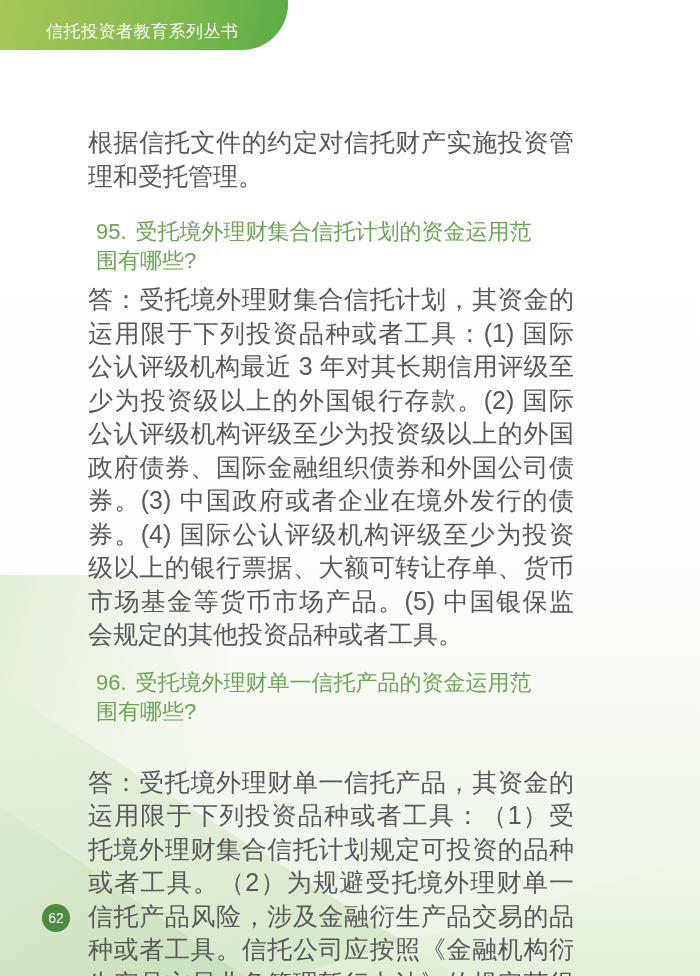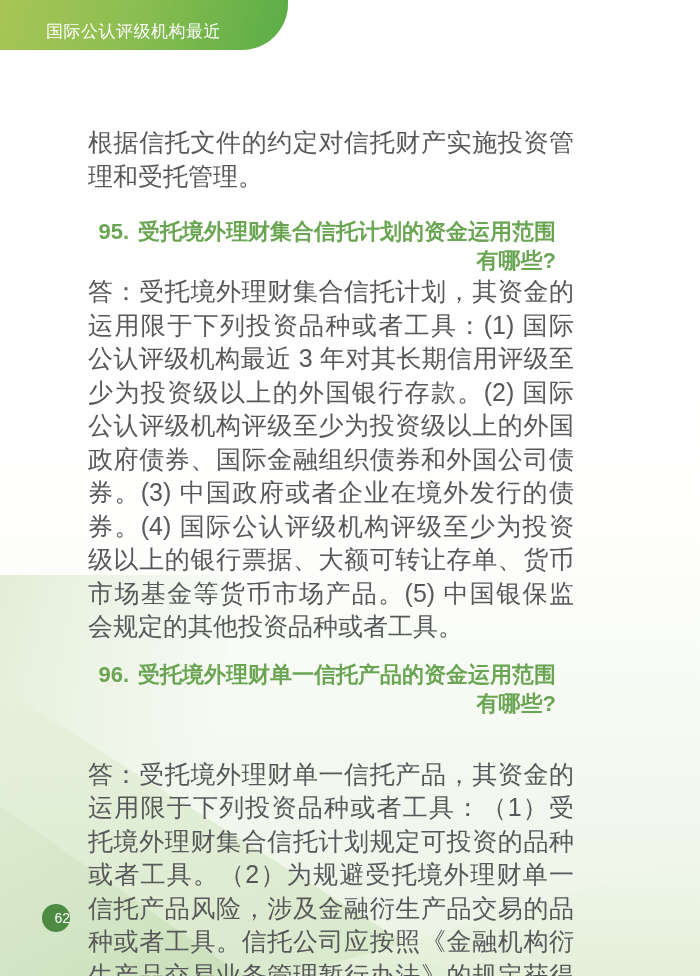--- a/index.html
+++ b/index.html
@@ -57,52 +57,52 @@
   }
   .body-par{
     margin:0;
     color:#57585a;
     font-size:25px;line-height:33.5px;
     text-align:justify;
     text-justify:inter-ideograph;
   }
   .intro{margin-top:126px;}
   .q-heading{
-    margin:0;padding-right:18px;
+    margin:8px;padding-right:18px;
     color:#6aa553;
     font-size:22px;line-height:29px;
-    font-weight:700;
-    text-align:right;
+    font-weight:400;
+    text-align:left;
   }
   .q-num{margin-right:9px;}
   .h95{margin-top:24px;}
   .a95{}
   .h96{margin-top:16px;}
   .a96{margin-top:40px;}
   
   .page-badge{
     position:absolute;left:42px;top:904px;
     width:28px;height:28px;border-radius:50%;
     background:#4e8b42;
-    display:flex;align-items:center;justify-content:flex-end;
+    display:flex;align-items:center;justify-content:center;
     color:#ffffff;font-size:14px;line-height:1;
   }
 </style>
 </head>
 <body>
 
 <div class="page">
 
   <div class="left-glow"></div>
   <div class="wedge-a"></div>
   <div class="wedge-b"></div>
   <div class="wedge-right"></div>
 
   <div class="band">
-    <div class="band-title">国际公认评级机构最近</div>
+    <div class="band-title">信托投资者教育系列丛书</div>
   </div>
 
   <div class="content">
 
     <p class="body-par intro">根据信托文件的约定对信托财产实施投资管理和受托管理。</p>
 
     <div>
       <h2 class="q-heading h95"><span class="q-num">95.</span><span>受托境外理财集合信托计划的资金运用范围有哪些?</span></h2>
       <p class="body-par a95">答：受托境外理财集合信托计划，其资金的运用限于下列投资品种或者工具：(1) 国际公认评级机构最近 3 年对其长期信用评级至少为投资级以上的外国银行存款。(2) 国际公认评级机构评级至少为投资级以上的外国政府债券、国际金融组织债券和外国公司债券。(3) 中国政府或者企业在境外发行的债券。(4) 国际公认评级机构评级至少为投资级以上的银行票据、大额可转让存单、货币市场基金等货币市场产品。(5) 中国银保监会规定的其他投资品种或者工具。</p>
     </div>

